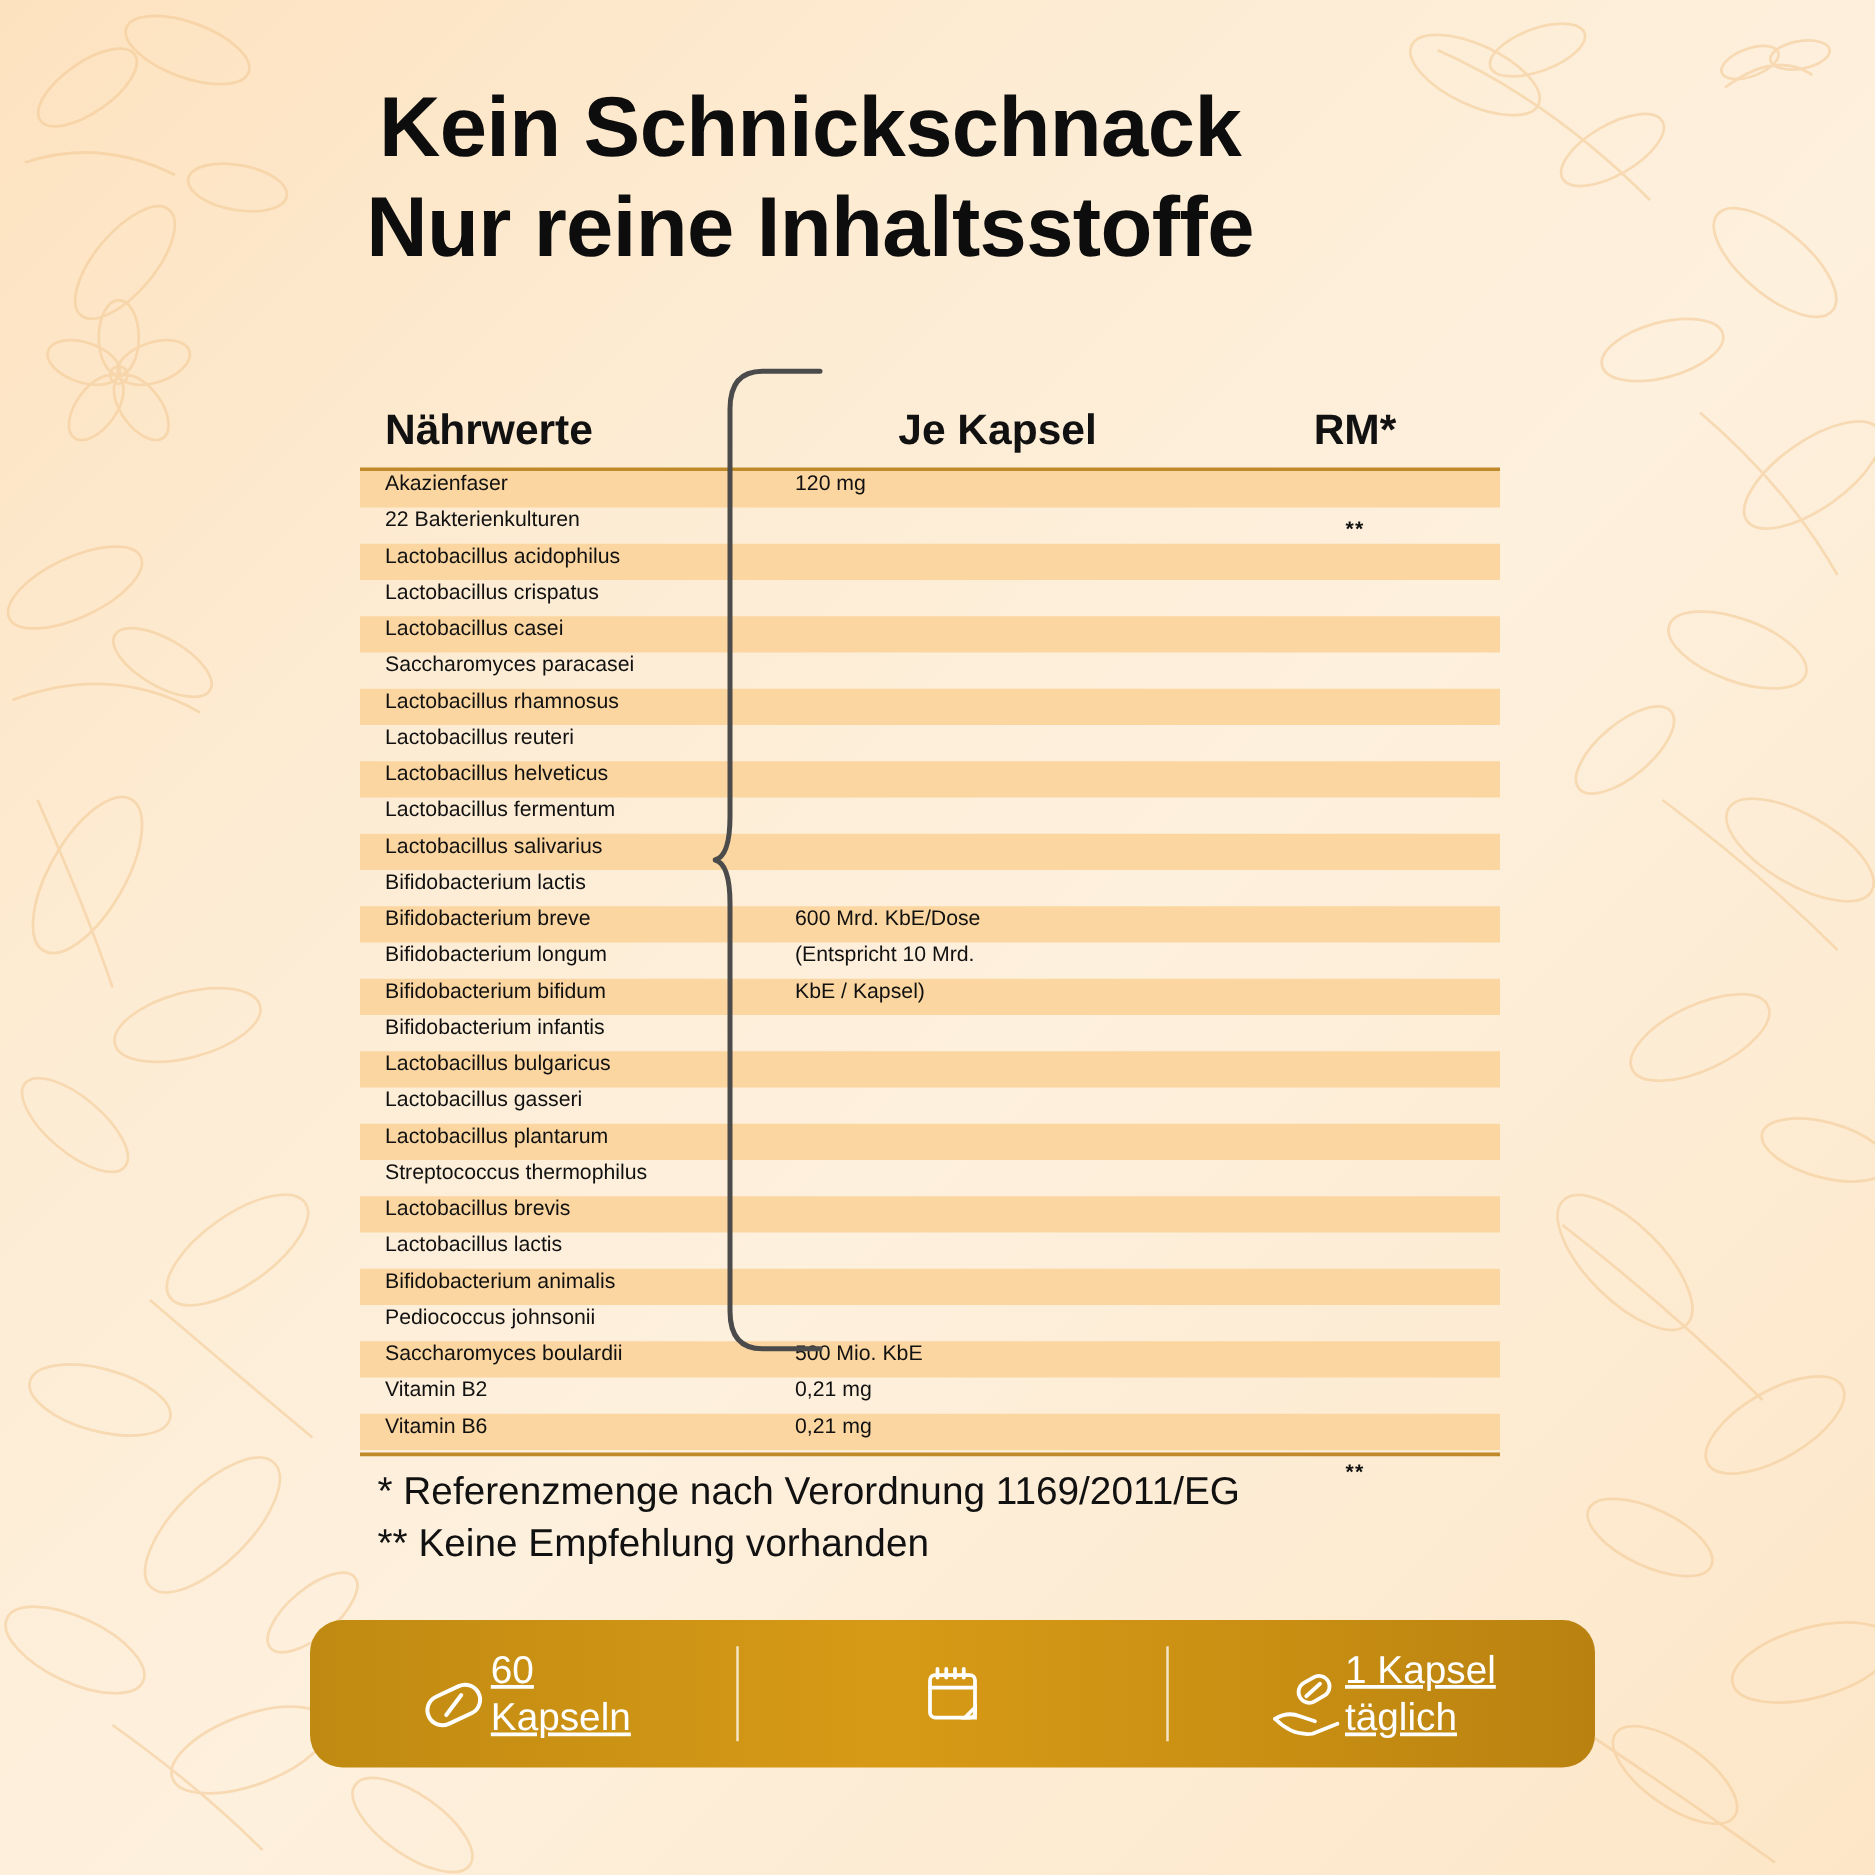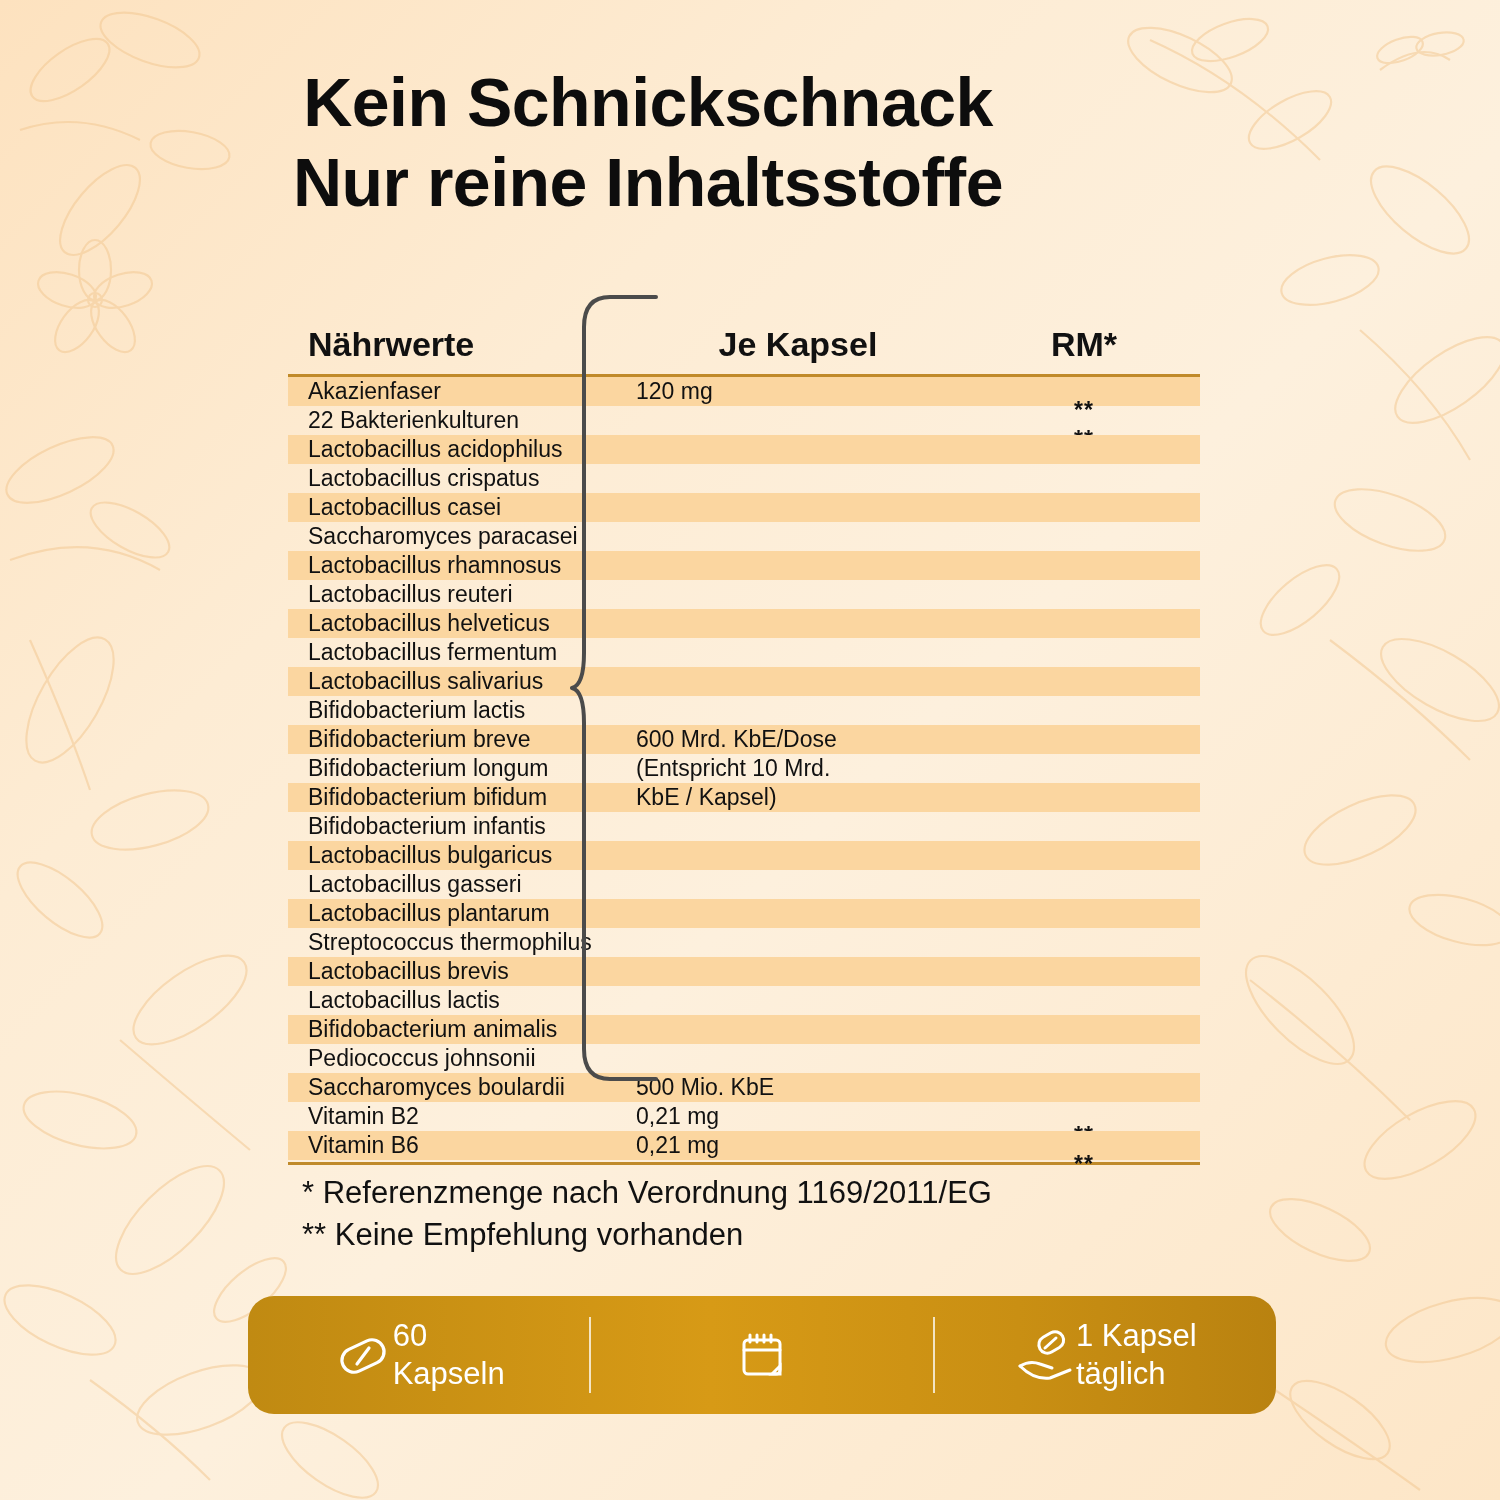--- a/index.html
+++ b/index.html
@@ -64,23 +64,22 @@
   .rule {
     height: 3px;
     background: #c08a2a;
     width: 912px;
   }
   .rule.bottom { margin-top: 2px; }
 
   .tbody { position: relative; }
   .row {
     display: flex;
-    align-items: center;
     height: 29px;
-    font-size: 23px;
+    font-size: 17px;
     color: #111;
     position: relative;
   }
   .row.striped { background: #fbd6a0; }
   .row .col-name { white-space: nowrap; }
   .row .col-dose { white-space: nowrap; }
   .row.indent .col-name { }
   .row .col-rm { font-weight: bold; letter-spacing: 1px; }
 
   .brace {
@@ -108,23 +107,24 @@
     width: 1028px;
     height: 118px;
     border-radius: 26px;
     background: linear-gradient(90deg, #c08a12 0%, #d79a16 45%, #c98f13 75%, #b98210 100%);
     display: flex;
     align-items: center;
     color: #fff;
   }
   .badge-item {
     display: flex;
-    align-items: center;
+    align-items: flex-end;
     flex: 1;
     justify-content: center;
+    text-decoration: underline;
   }
   .badge-item .txt {
     font-size: 31px;
     line-height: 1.22;
     white-space: nowrap;
   }
   .divider {
     width: 2px;
     height: 76px;
     background: rgba(255,255,255,0.75);

